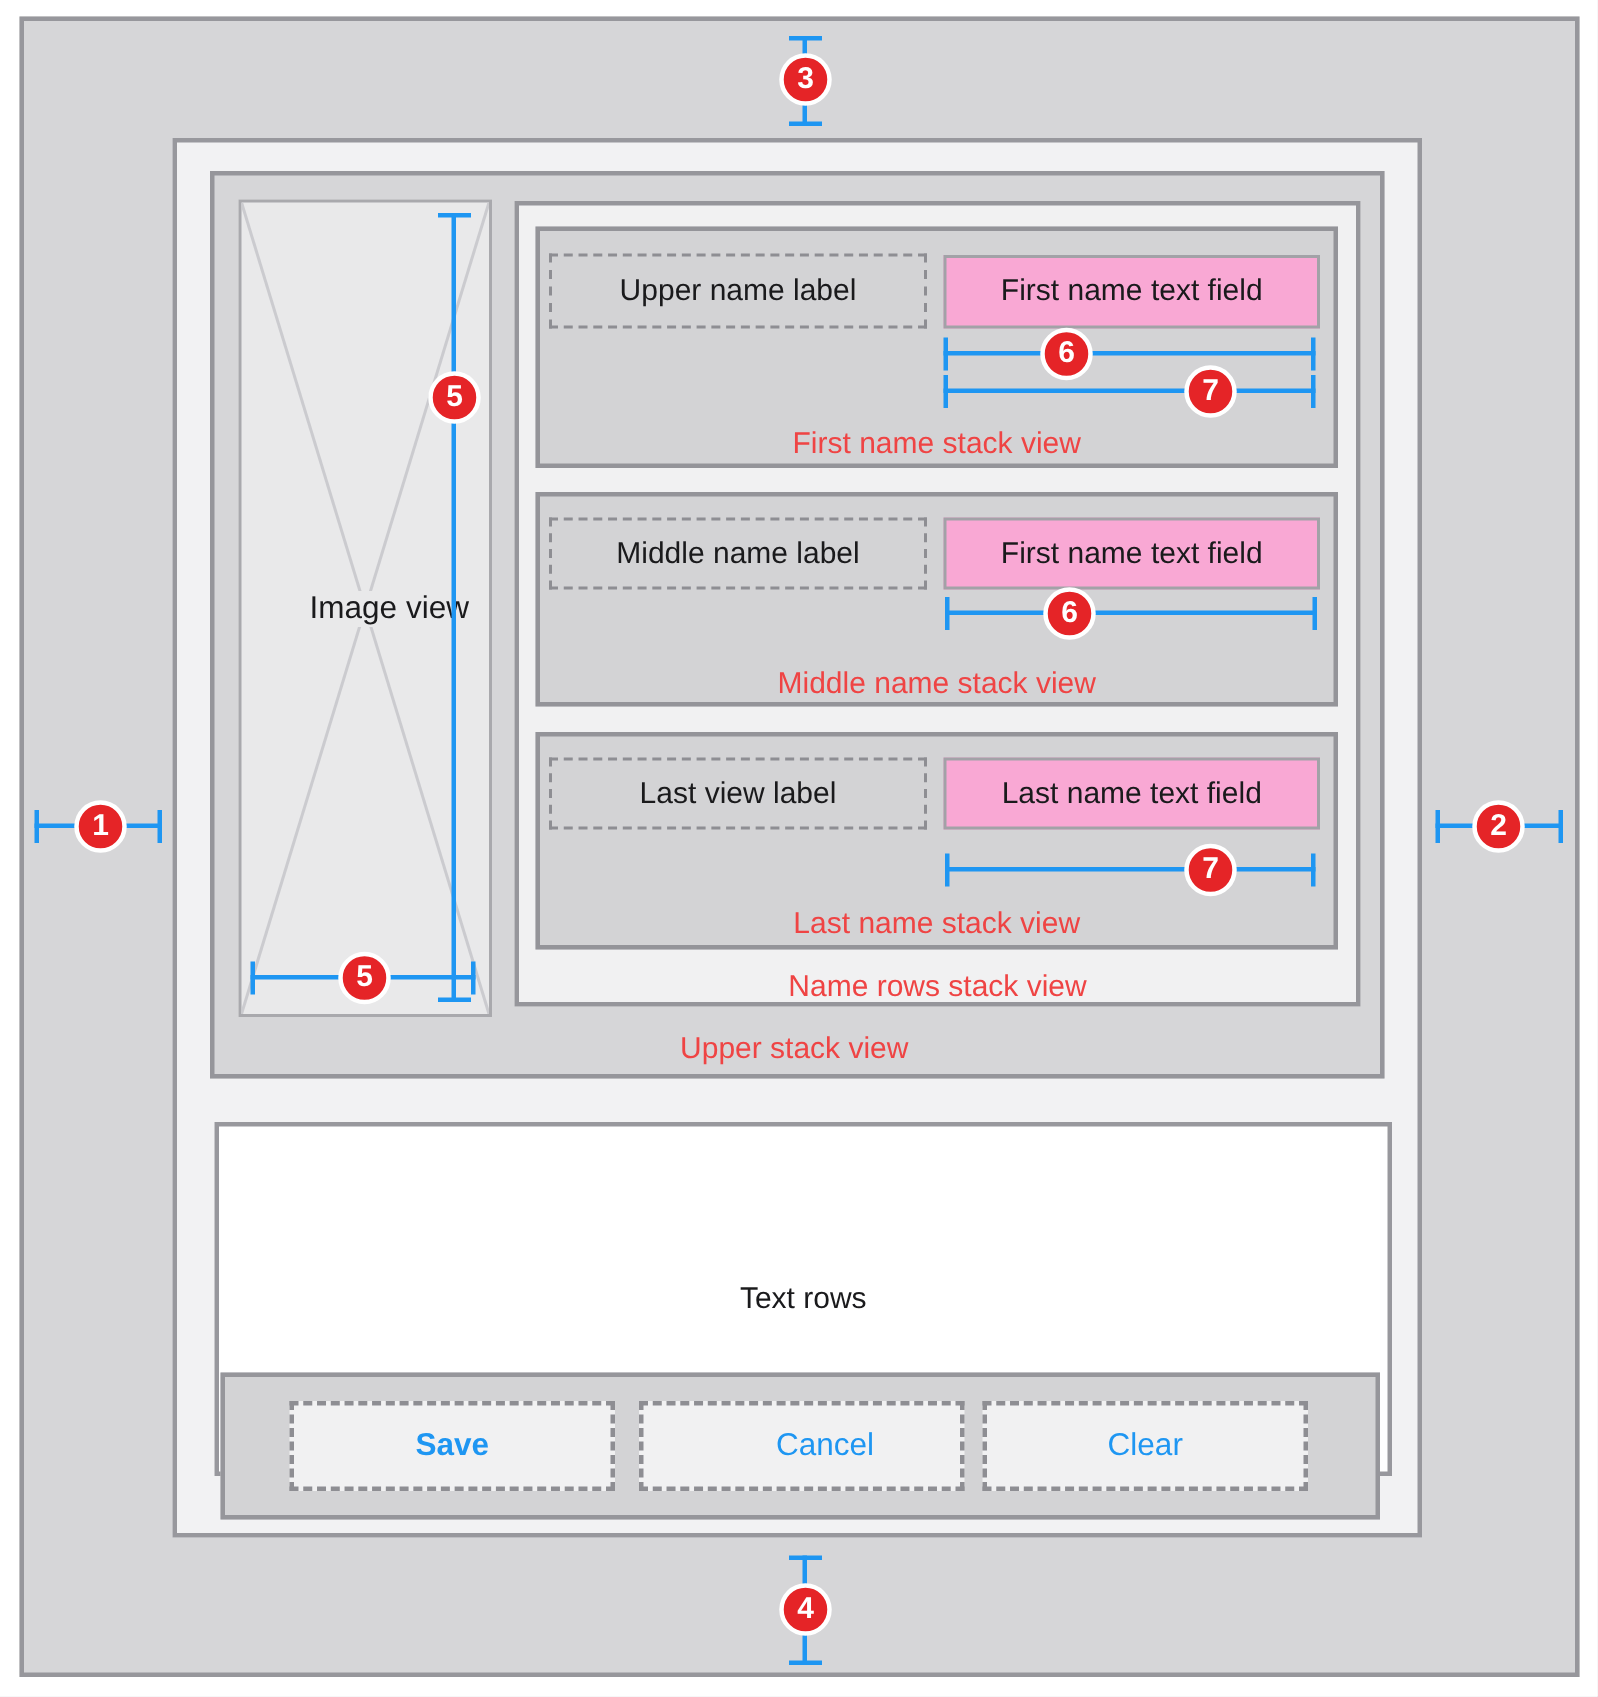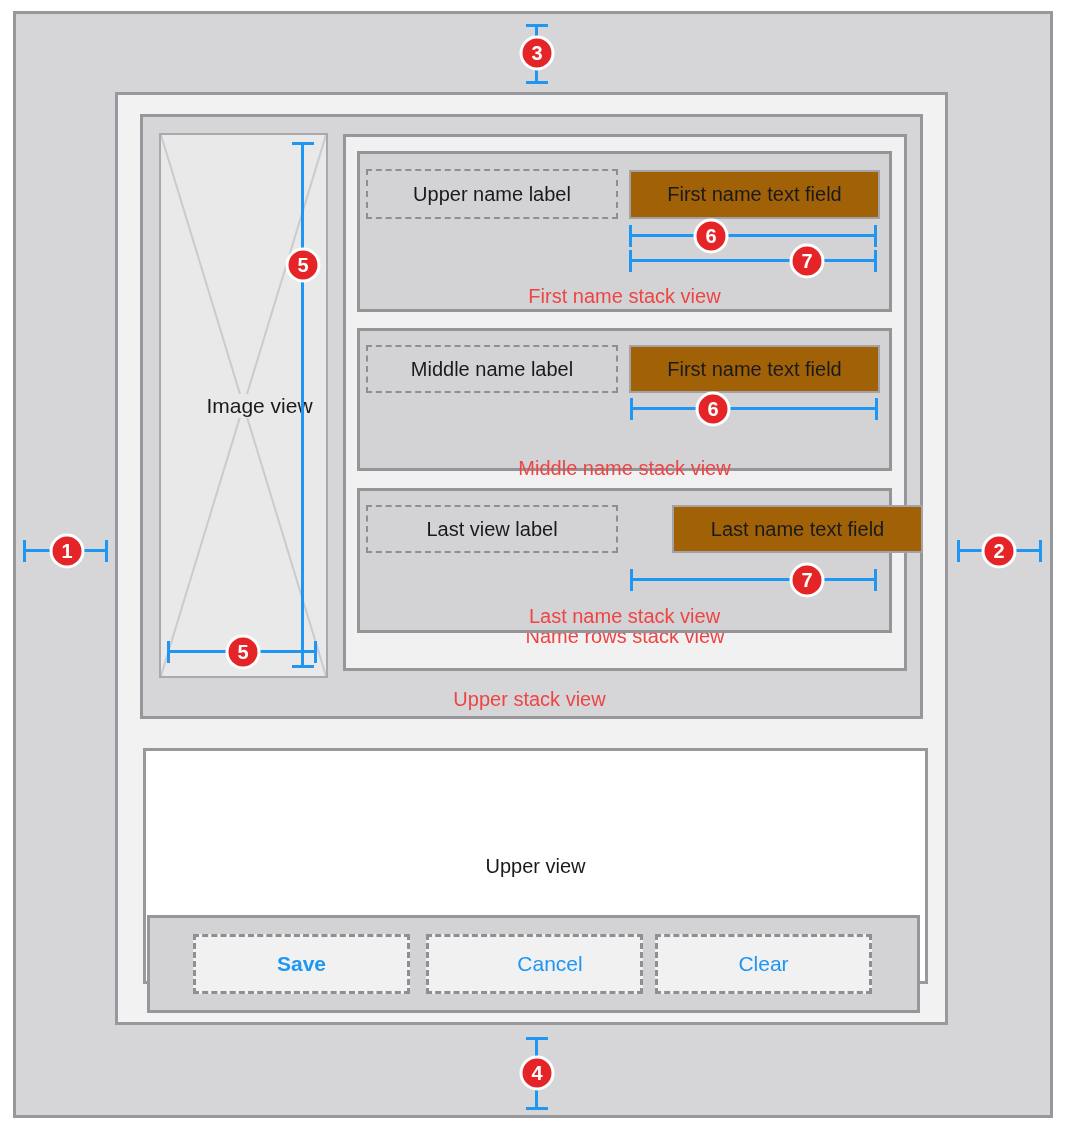--- a/index.html
+++ b/index.html
@@ -2,21 +2,21 @@
 <html><head>
 <meta charset="utf-8">
 <style>
   html,body{margin:0;padding:0;background:#ffffff;}
   #canvas{
     position:relative;width:1065px;height:1131px;background:#ffffff;overflow:hidden;
     font-family:"Liberation Sans","DejaVu Sans",sans-serif;color:#1a1a1c;font-size:20px;
   }
   .box{position:absolute;box-sizing:border-box;}
   .caption{position:absolute;text-align:center;font-size:20px;line-height:24px;color:#ef4444;}
-  .field{background:#a16207;border:2px solid #a2a2a7;display:flex;align-items:center;justify-content:center;}
+  .field{background:#f9a8d4;border:2px solid #a2a2a7;display:flex;align-items:center;justify-content:center;}
   .dashedlabel{border:2px dashed #8e8e93;display:flex;align-items:center;justify-content:center;}
   .btn{position:absolute;box-sizing:border-box;border:3px dashed #8e8e93;background:#f1f1f2;
        color:#1e96f2;display:flex;align-items:center;justify-content:center;font-size:21px;cursor:default;}
   
   .hbeam,.vbeam{position:absolute;z-index:20;}
   .hbeam span,.vbeam span{position:absolute;background:#1e96f2;}
   .hbeam .bl{left:0;right:0;top:50%;height:3px;margin-top:-2px;}
   .hbeam .tl{left:0;top:0;bottom:0;width:3px;}
   .hbeam .tr{right:0;top:0;bottom:0;width:3px;}
   .vbeam .bl{top:0;bottom:0;left:50%;width:3px;margin-left:-2px;}
@@ -48,47 +48,47 @@
     <div class="box" style="left:159px;top:133px;width:169px;height:545px;background:#e9e9ea;border:2px solid #a9a9ad;display:flex;align-items:center;justify-content:center;">
       <svg class="xsvg" viewBox="0 0 165 541" preserveAspectRatio="none">
         <line x1="0" y1="0" x2="165" y2="541" stroke="#cbcbcf" stroke-width="2"></line>
         <line x1="165" y1="0" x2="0" y2="541" stroke="#cbcbcf" stroke-width="2"></line>
       </svg>
       <span class="imglabel">Image view</span>
     </div>
 
     <div>
       <div class="box" style="left:343px;top:134px;width:564px;height:537px;background:#f1f1f2;border:3px solid #96969b;"></div>
-      <div class="caption" style="left:343px;top:624px;width:564px;">Name rows stack view</div>
+      <div class="caption" style="left:343px;top:646px;width:564px;">Name rows stack view</div>
 
       <div>
         <div class="box" style="left:357px;top:151px;width:535px;height:161px;background:#d3d3d5;border:3px solid #949499;"></div>
         <div class="box dashedlabel" style="left:366px;top:169px;width:252px;height:50px;">Upper name label</div>
         <div class="box field" style="left:629px;top:170px;width:251px;height:49px;">First name text field</div>
         <div class="caption" style="left:357px;top:284px;width:535px;">First name stack view</div>
       </div>
 
       <div>
         <div class="box" style="left:357px;top:328px;width:535px;height:143px;background:#d3d3d5;border:3px solid #949499;"></div>
         <div class="box dashedlabel" style="left:366px;top:345px;width:252px;height:48px;">Middle name label</div>
         <div class="box field" style="left:629px;top:345px;width:251px;height:48px;">First name text field</div>
-        <div class="caption" style="left:357px;top:456px;width:535px;">Middle name stack view</div>
+        <div class="caption" style="left:357px;top:444px;width:535px;">Middle name stack view</div>
       </div>
 
       <div>
         <div class="box" style="left:357px;top:488px;width:535px;height:145px;background:#d3d3d5;border:3px solid #949499;"></div>
         <div class="box dashedlabel" style="left:366px;top:505px;width:252px;height:48px;">Last view label</div>
-        <div class="box field" style="left:629px;top:505px;width:251px;height:48px;margin-left:43px;">Last name text field</div>
+        <div class="box field" style="left:629px;top:505px;width:251px;height:48px;">Last name text field</div>
         <div class="caption" style="left:357px;top:604px;width:535px;">Last name stack view</div>
       </div>
     </div>
   </div>
 
   <div class="box" style="left:143px;top:748px;width:785px;height:236px;background:#ffffff;border:3px solid #98989d;display:flex;align-items:center;justify-content:center;">
-    <span>Upper view</span>
+    <span>Text rows</span>
   </div>
 
   <div>
     <div class="box" style="left:147px;top:915px;width:773px;height:98px;background:#d3d3d5;border:3px solid #96969b;"></div>
     <div class="btn" style="left:193px;top:934px;width:217px;height:60px;font-weight:bold;">Save</div>
     <div class="btn" style="left:426px;top:934px;width:217px;height:60px;padding-left:31px;">Cancel</div>
     <div class="btn" style="left:655px;top:934px;width:217px;height:60px;">Clear</div>
   </div>
 
   <div class="hbeam" style="left:23px;top:540px;width:85px;height:22px;">

